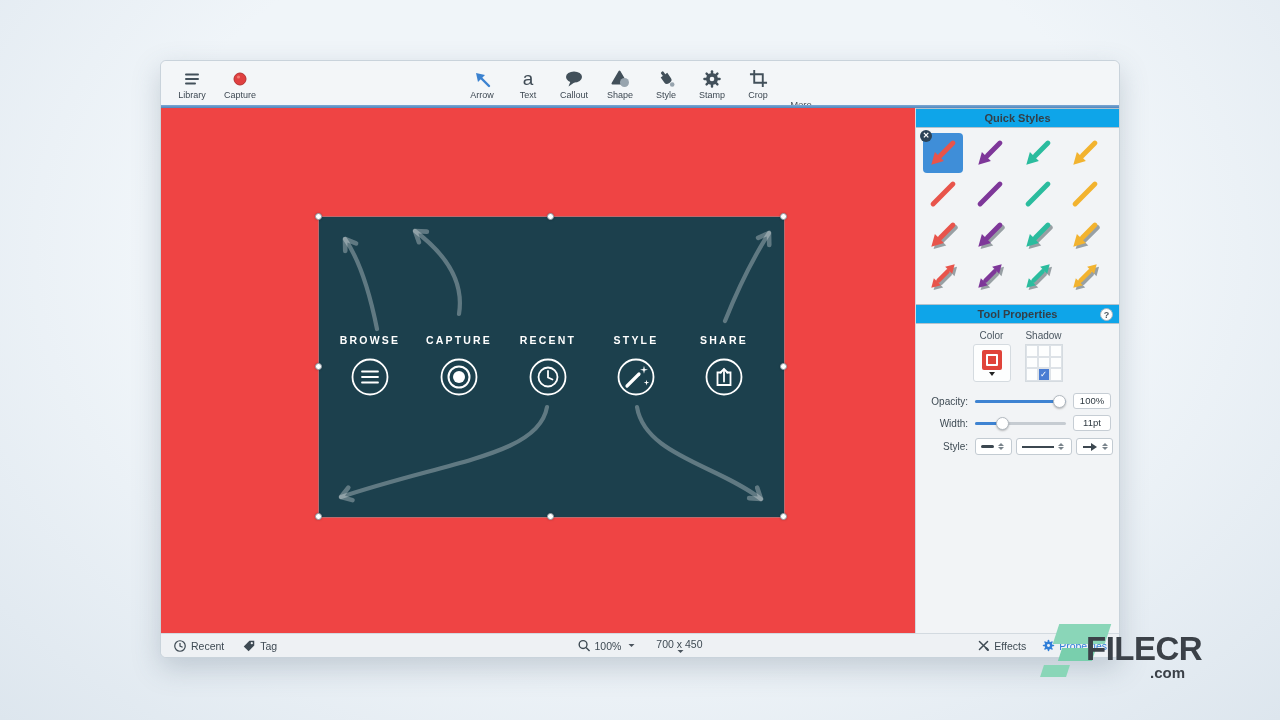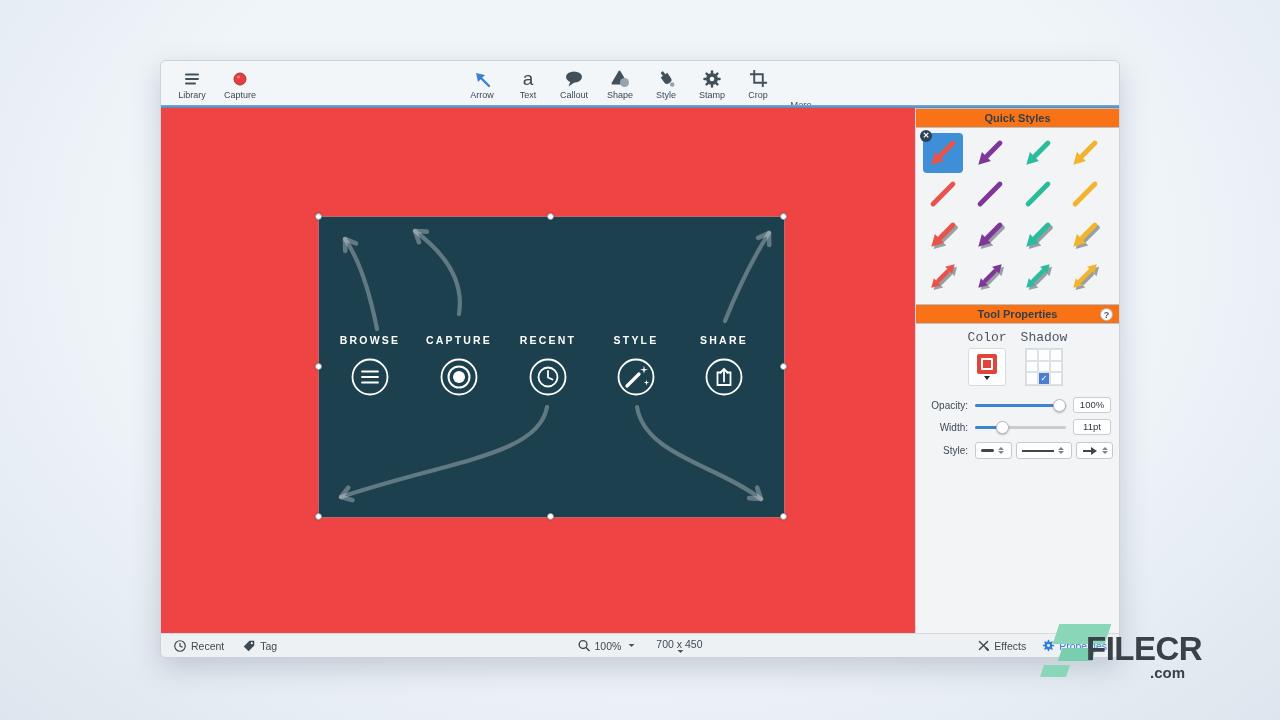--- a/index.html
+++ b/index.html
@@ -35,34 +35,34 @@
   
   .main { flex:1 1 auto; display:flex; min-height:0; position:relative; margin-top:3px; }
   .canvas-area { flex:1 1 auto; background:#ef4444; position:relative; }
   .canvas-image { position:absolute; left:158px; top:109px; width:465px; height:300px;
     outline:1px solid rgba(130,150,160,.45); }
   .handle { position:absolute; width:7px; height:7px; border-radius:50%; background:#fff;
     border:1px solid #8f9aa3; box-shadow:0 0 2px rgba(0,0,0,.25); }
 
   
   .side-panel { flex:0 0 180px; background:#f2f4f6; border-left:1px solid #d2dae0; display:flex; flex-direction:column; }
-  .panel-header { height:20px; background:#f97316; border-top:1px solid #b4c2cc; border-bottom:1px solid #b4c2cc;
+  .panel-header { height:20px; background:#0ea5e9; border-top:1px solid #b4c2cc; border-bottom:1px solid #b4c2cc;
     text-align:center; font-size:11px; font-weight:bold; color:#333f48; line-height:19px; position:relative; }
   .help-btn { position:absolute; right:6px; top:3px; width:13px; height:13px; border-radius:50%;
     background:#fdfdfd; border:1px solid #aab6bf; font-size:9px; font-weight:bold; color:#4e5a63;
     line-height:12px; text-align:center; }
   .qs-grid { display:grid; grid-template-columns:repeat(4,1fr); padding:5px 7px 8px 7px; row-gap:1px; }
   .qs-cell { width:40px; height:40px; display:flex; align-items:center; justify-content:center; position:relative; }
   .qs-cell.selected { background:#3f8ed8; border-radius:4px; }
   .qs-badge { position:absolute; left:-3px; top:-3px; width:12px; height:12px; border-radius:50%;
     background:#2b4257; color:#fff; font-size:8px; line-height:12px; text-align:center; font-weight:bold; }
 
   .tp-row1 { display:flex; justify-content:center; gap:14px; padding:6px 0 8px 0; }
   .tp-widget { display:flex; flex-direction:column; align-items:center; }
-  .tp-widget-label { font-size:13px; color:#4a5660; margin-bottom:3px;font-family:Liberation Mono, monospace; }
+  .tp-widget-label { font-size:10px; color:#4a5660; margin-bottom:3px; }
   .color-card { width:38px; height:38px; background:#fdfefe; border:1px solid #d5dbe0; border-radius:3px;
     display:flex; flex-direction:column; align-items:center; justify-content:center; }
   .color-swatch { width:20px; height:20px; background:#e0443a; border-radius:2px;
     display:flex; align-items:center; justify-content:center; }
   .color-swatch-inner { width:12px; height:12px; border:2.5px solid #fff; border-radius:1px; }
   .swatch-caret { width:0; height:0; border-left:3.5px solid transparent; border-right:3.5px solid transparent;
     border-top:4px solid #222; margin-top:2px; }
   .shadow-grid { width:38px; height:38px; display:grid; grid-template-columns:repeat(3,1fr); grid-template-rows:repeat(3,1fr);
     background:#fdfefe; border:1px solid #d5dbe0; }
   .shadow-cell { border:0.5px solid #dde2e7; background:#fdfefe; }

